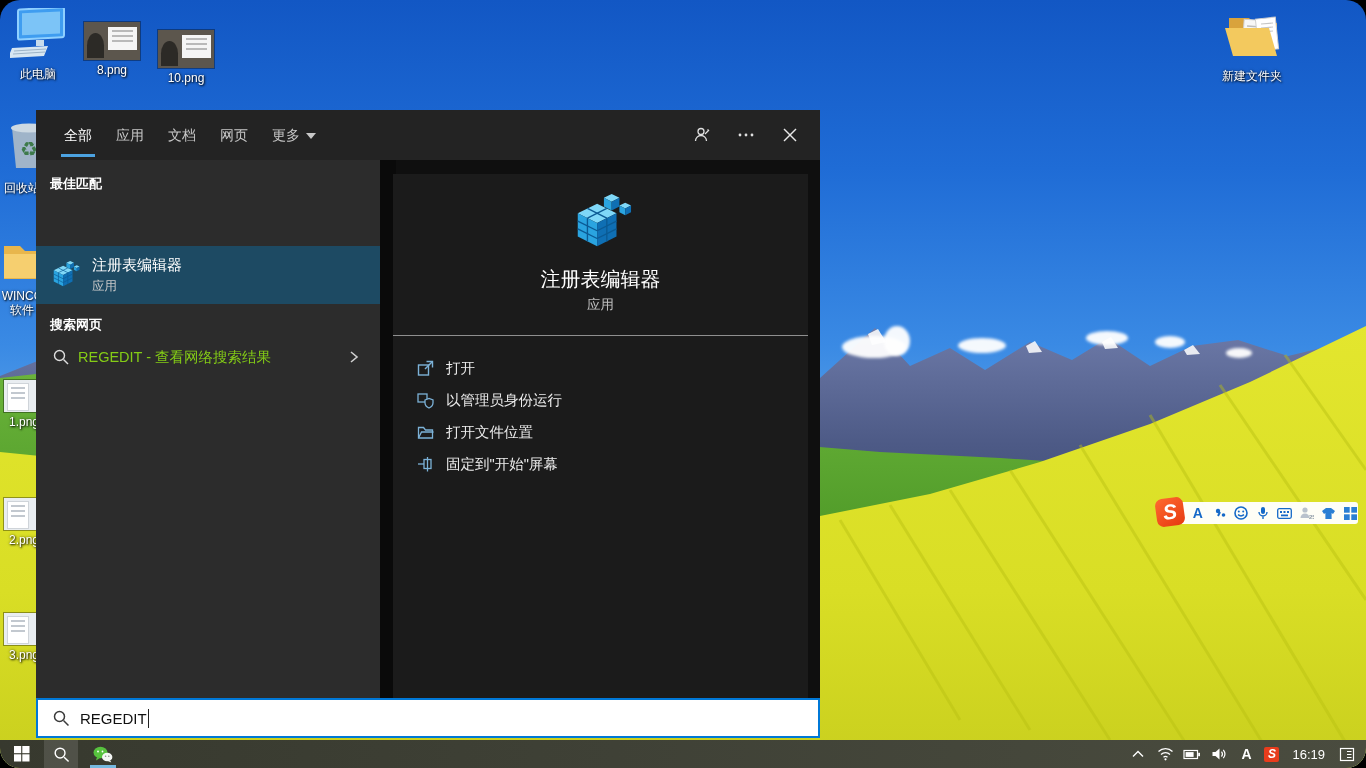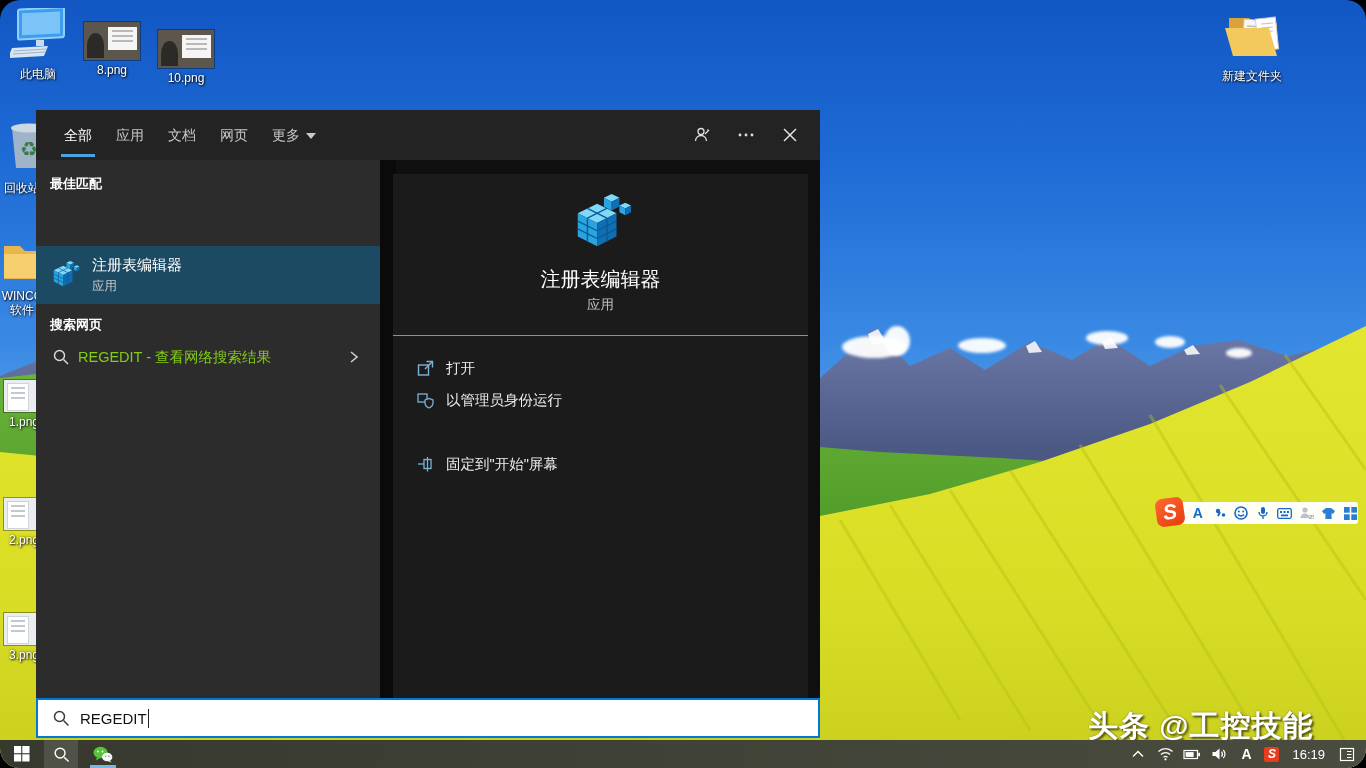--- a/index.html
+++ b/index.html
@@ -321,21 +321,20 @@
           <g fill="#2a7fd4">
             <rect x="0" y="0" width="5.7" height="5.7"></rect>
             <rect x="7.3" y="0" width="5.7" height="5.7"></rect>
             <rect x="0" y="7.3" width="5.7" height="5.7"></rect>
             <rect x="7.3" y="7.3" width="5.7" height="5.7"></rect>
           </g>
         </svg>
     </div>
   </div>
 
-  <div class="wm">头条 @工控技能</div>
 
   <div class="panel">
 
     <div class="tabs">
       <span class="tab active" style="left:28px">全部</span>
       <span class="tab" style="left:80px">应用</span>
       <span class="tab" style="left:132px">文档</span>
       <span class="tab" style="left:184px">网页</span>
       <span class="tab" style="left:236px"><span>更多</span><span class="dcaret"></span></span>
 
@@ -407,20 +406,27 @@
         </div>
 
         <div class="action" style="top:210px">
           <svg class="aic" viewBox="0 0 17 17" fill="none" stroke="#7cb2d8" stroke-width="1.3">
             <rect x="1" y="2" width="9" height="8"></rect>
               <path d="M8 8 l4-1.5 4 1.5 v2.8 c0 2.6-1.8 4.3-4 5.2 -2.2-.9-4-2.6-4-5.2 Z" fill="#1b1b1b"></path>
           </svg>
           <span class="alb">以管理员身份运行</span>
         </div>
 
+        <div class="action" style="top:242px">
+          <svg class="aic" viewBox="0 0 17 17" fill="none" stroke="#7cb2d8" stroke-width="1.3">
+            <path d="M1.5 3.5 h5 l2 2.5 h7 v8 h-14 Z"></path>
+              <path d="M1.5 14 l3-6 h12"></path>
+          </svg>
+          <span class="alb">打开文件位置</span>
+        </div>
 
         <div class="action" style="top:274px">
           <svg class="aic" viewBox="0 0 17 17" fill="none" stroke="#7cb2d8" stroke-width="1.3">
             <rect x="7" y="3.5" width="7" height="9"></rect>
               <line x1="1" y1="8" x2="7" y2="8"></line>
               <line x1="10.5" y1="1" x2="10.5" y2="15.5"></line>
           </svg>
           <span class="alb">固定到"开始"屏幕</span>
         </div>
 

